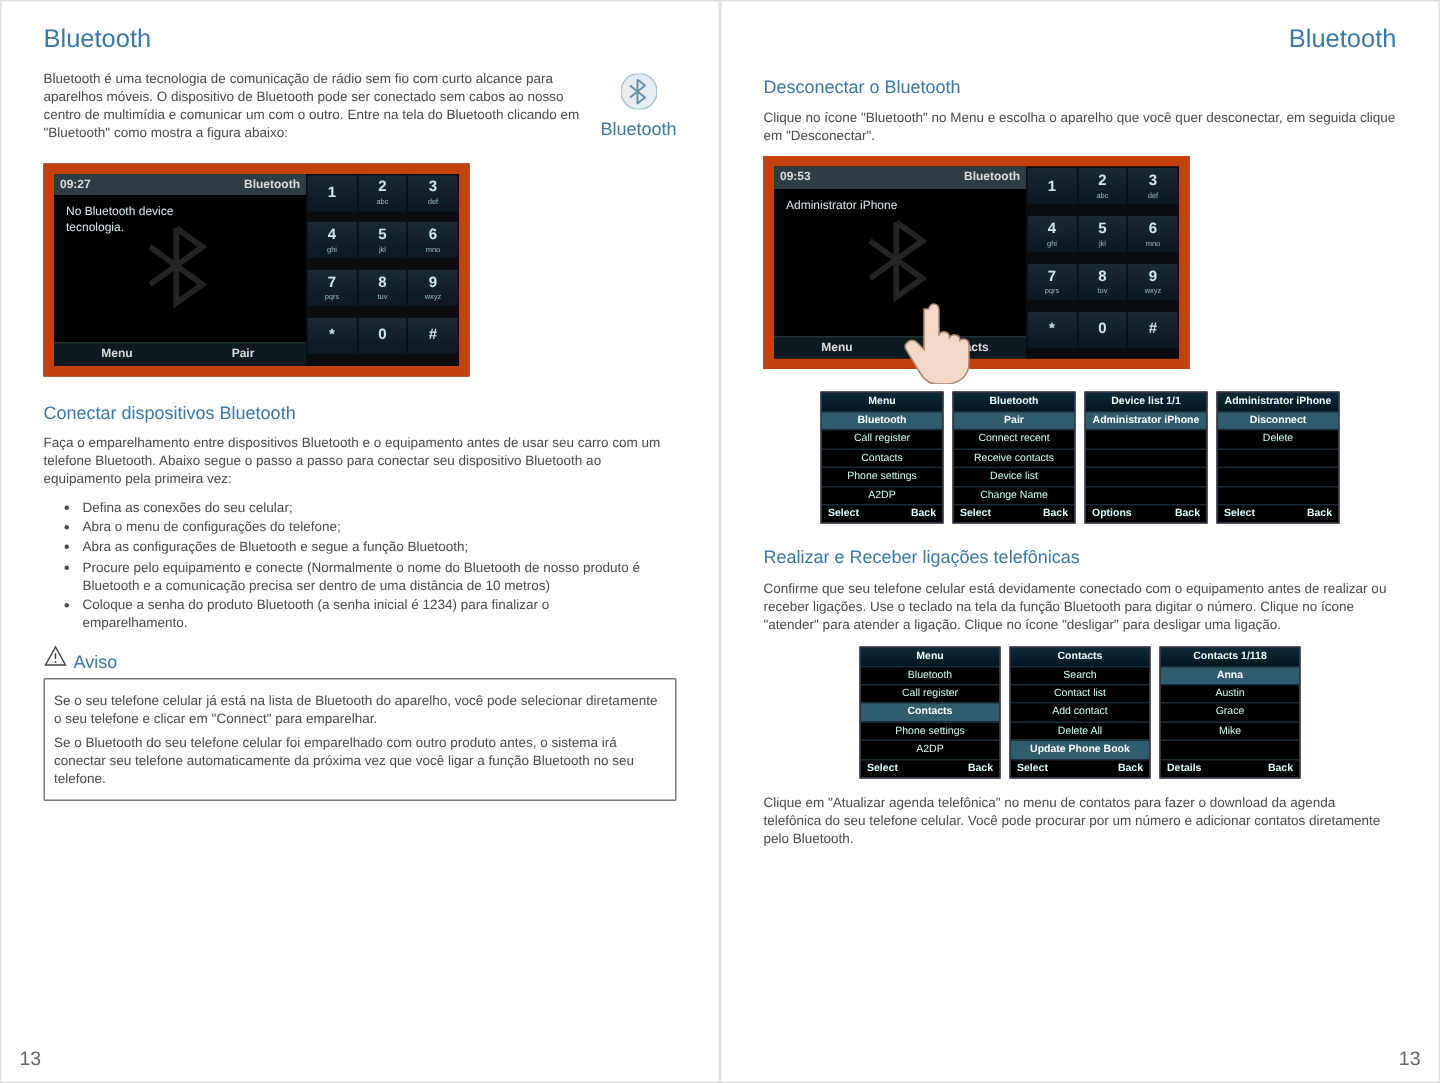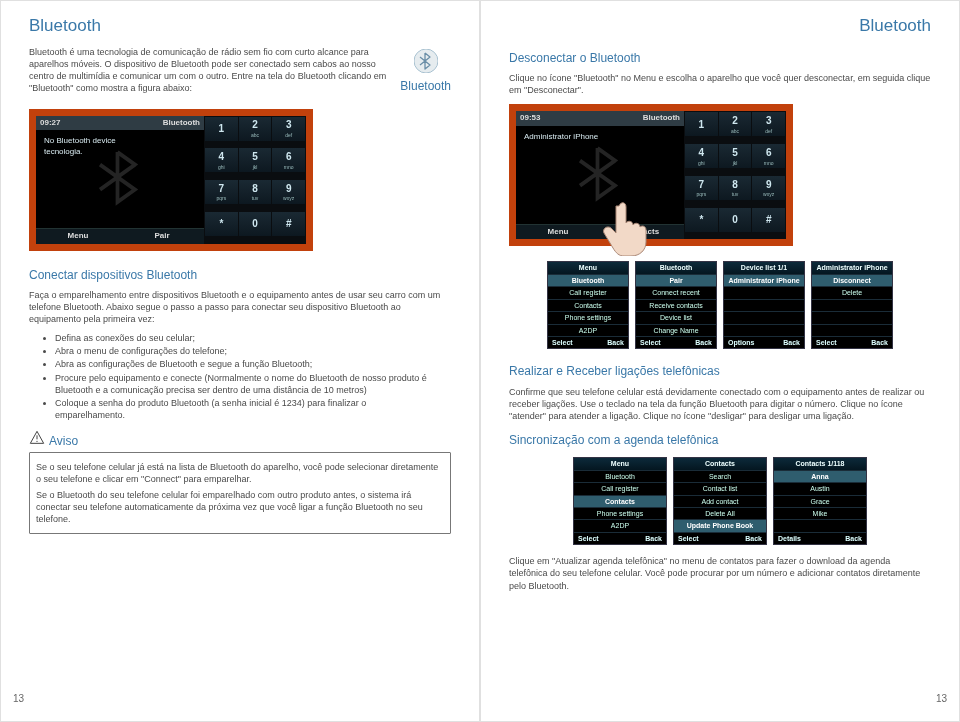--- a/index.html
+++ b/index.html
@@ -10,21 +10,21 @@
   .sub{color:#3a78a8;font-size:12px;font-weight:500;margin:6px 0 4px}
   p{margin:2px 0 4px}
   .bt-badge{display:flex;flex-direction:column;align-items:center;gap:1px;color:#3a78a8;font-size:12px;font-weight:500}
   .bt-badge svg{width:24px;height:24px}
   .intro-row{display:flex;gap:12px;align-items:center;margin-bottom:6px}
   .intro-text{flex:1}
   .aviso-row{display:flex;align-items:flex-end;gap:4px;margin-top:4px}
   .aviso-row svg{width:16px;height:16px}
   .aviso-box{border:1px solid #777;padding:5px 6px;margin-top:3px;border-radius:1px}
   .aviso-box p{margin:3px 0}
-  .pg-num{position:absolute;bottom:16px;font-size:10px;color:#666}
+  .pg-num{position:absolute;bottom:6px;font-size:13px;color:#666}
   .pg-num.l{left:12px}
   .pg-num.r{right:12px}
 
   
   .mock-big{display:flex;background:#000;border:7px solid #c2410c;width:270px;height:128px;margin:4px 0 10px}
   .mock-big .left-pane{flex:1;display:flex;flex-direction:column;color:#ddd;font-size:8px}
   .mock-big .statusbar{background:#2f3c44;padding:2px 4px;display:flex;justify-content:space-between;font-weight:bold}
   .mock-big .body{flex:1;padding:6px 8px;position:relative;display:flex;flex-direction:column;justify-content:flex-start}
   .mock-big .body .bigbt{position:absolute;left:50%;top:50%;transform:translate(-50%,-50%);opacity:.15}
   .mock-big .body .bigbt svg{width:60px;height:60px}
@@ -294,21 +294,20 @@
           <div class="foot">
             <span>Select</span>
             <span>Back</span>
           </div>
         </div>
       </div>
 
     <div class="sub">Realizar e Receber ligações telefônicas</div>
     <p>Confirme que seu telefone celular está devidamente conectado com o equipamento antes de realizar ou receber ligações. Use o teclado na tela da função Bluetooth para digitar o número. Clique no ícone "atender" para atender a ligação. Clique no ícone "desligar" para desligar uma ligação.</p>
 
-    <div class="sub">Sincronização com a agenda telefônica</div>
     <div class="menu-row">
         <div class="menu-box">
           <div class="title">Menu</div>
           <div class="row">Bluetooth</div>
           <div class="row">Call register</div>
           <div class="row hi">Contacts</div>
           <div class="row">Phone settings</div>
           <div class="row">A2DP</div>
           <div class="foot">
             <span>Select</span>

